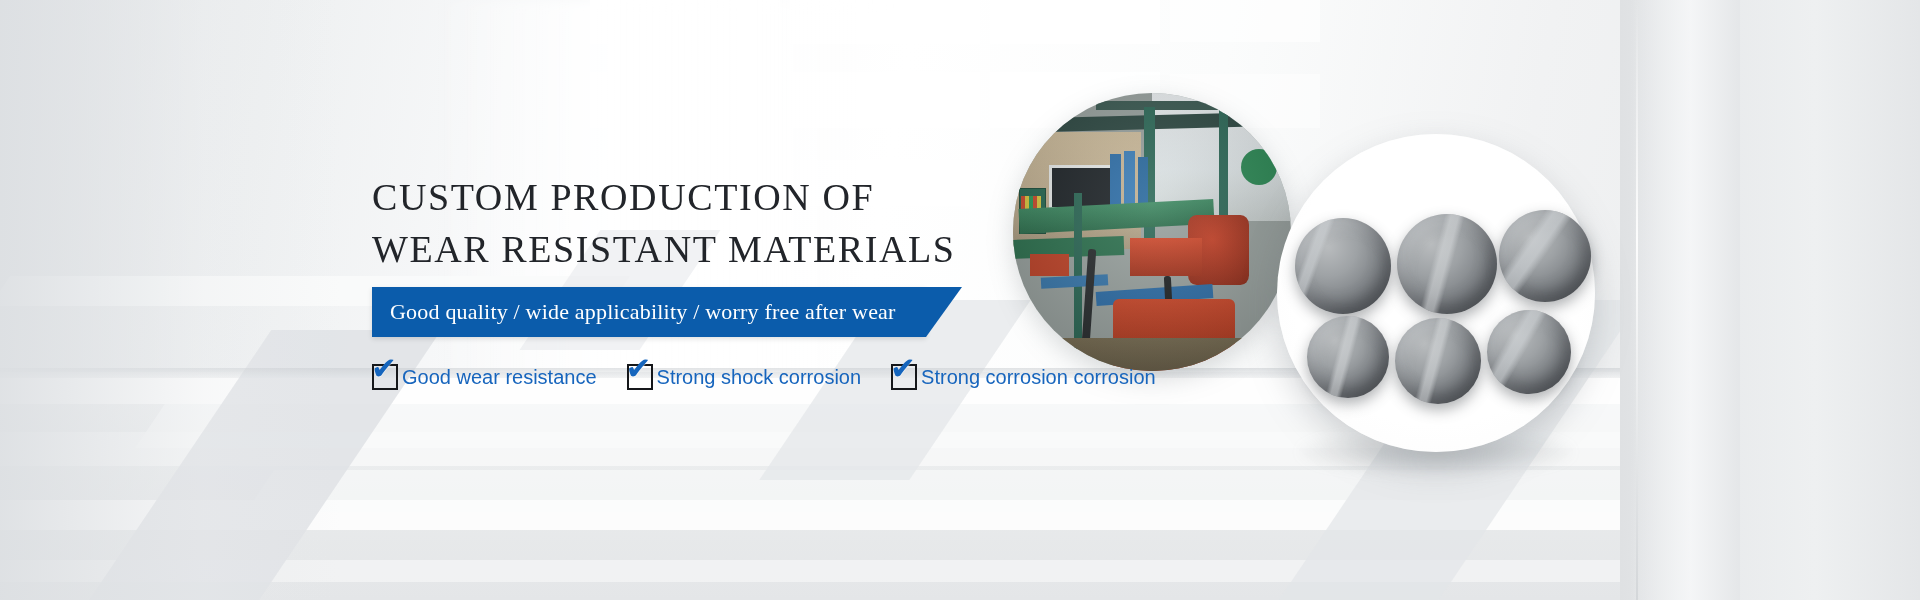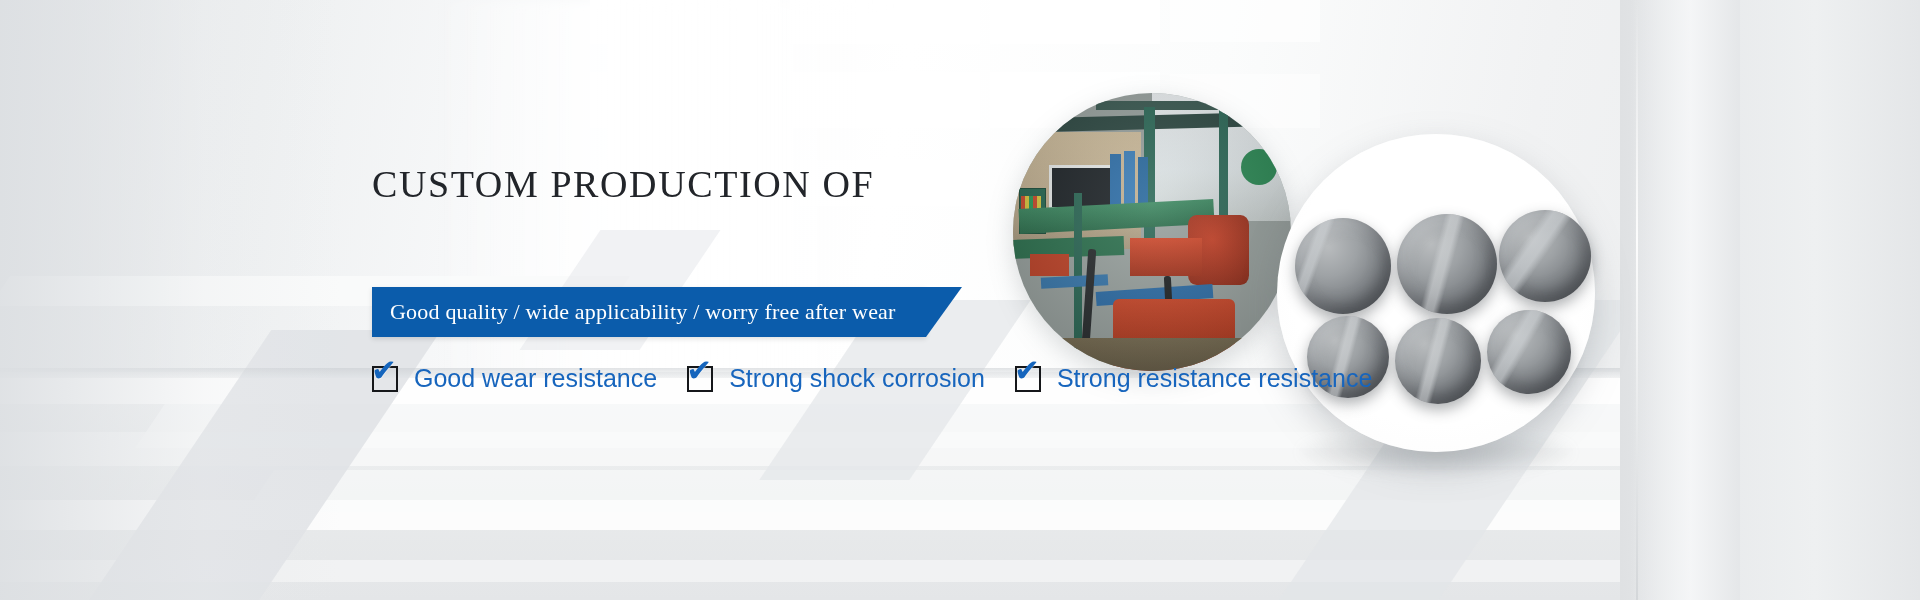--- a/index.html
+++ b/index.html
@@ -82,21 +82,21 @@
     background:linear-gradient(180deg,rgba(200,204,208,.55),rgba(255,255,255,0));
   }
 
   .vignette-left{
     position:absolute;left:0;top:0;width:340px;height:600px;
     background:linear-gradient(90deg,rgba(220,223,226,.9) 0%,rgba(232,234,236,.3) 60%,rgba(255,255,255,0) 100%);
   }
 
   
   .headline{
-    position:absolute;left:372px;top:158px;
+    position:absolute;left:372px;top:171px;
     font-family:"Liberation Serif", serif;
     font-size:38px;line-height:52px;letter-spacing:1.6px;
     color:#22252a;white-space:nowrap;
   }
   .headline .line{display:block;}
 
   .ribbon{
     position:absolute;left:372px;top:287px;height:50px;
     display:flex;align-items:center;
     background:#0b5cab;
@@ -123,21 +123,21 @@
     position:relative;width:22px;height:22px;
     border:2px solid #15171a;background:transparent;flex:none;
   }
   .check-glyph{
     position:absolute;left:-3px;top:-13px;
     font-size:31px;line-height:31px;font-weight:bold;color:#1565bd;
     font-family:"DejaVu Sans", sans-serif;
     text-shadow:0 1px 1px rgba(255,255,255,.6);
   }
   .feature-label{
-    margin-left:16px;font-size:25px;color:#1765bd;white-space:nowrap;
+    margin-left:4px;font-size:20px;color:#1765bd;white-space:nowrap;
     font-family:"Liberation Sans", sans-serif;
   }
 
   
   .photo-circle{
     position:absolute;left:1013px;top:93px;width:278px;height:278px;
     border-radius:50%;overflow:hidden;
     box-shadow:0 8px 26px rgba(120,125,130,.28);
   }
   .photo-inner{position:absolute;inset:0;background:#9aa3a0;overflow:hidden;}
@@ -313,20 +313,21 @@
     <div class="ball b5">
         <span class="seam"></span>
       </div>
     <div class="ball b6">
         <span class="seam"></span>
       </div>
   </div>
 
   <div class="headline">
     <span class="line">CUSTOM PRODUCTION OF</span>
+    <span class="line">WEAR RESISTANT MATERIALS</span>
   </div>
 
   <div class="ribbon">
     <span class="ribbon-text">Good quality / wide applicability / worry free after wear</span>
     <span class="ribbon-tip"></span>
   </div>
 
   <div class="features">
     <div class="feature">
       <span class="checkbox">
@@ -337,17 +338,17 @@
     <div class="feature">
       <span class="checkbox">
         <span class="check-glyph">✔</span>
       </span>
       <span class="feature-label">Strong shock corrosion</span>
     </div>
     <div class="feature">
       <span class="checkbox">
         <span class="check-glyph">✔</span>
       </span>
-      <span class="feature-label">Strong resistance resistance</span>
+      <span class="feature-label">Strong corrosion corrosion</span>
     </div>
   </div>
 
 </div>
 
 </body></html>

